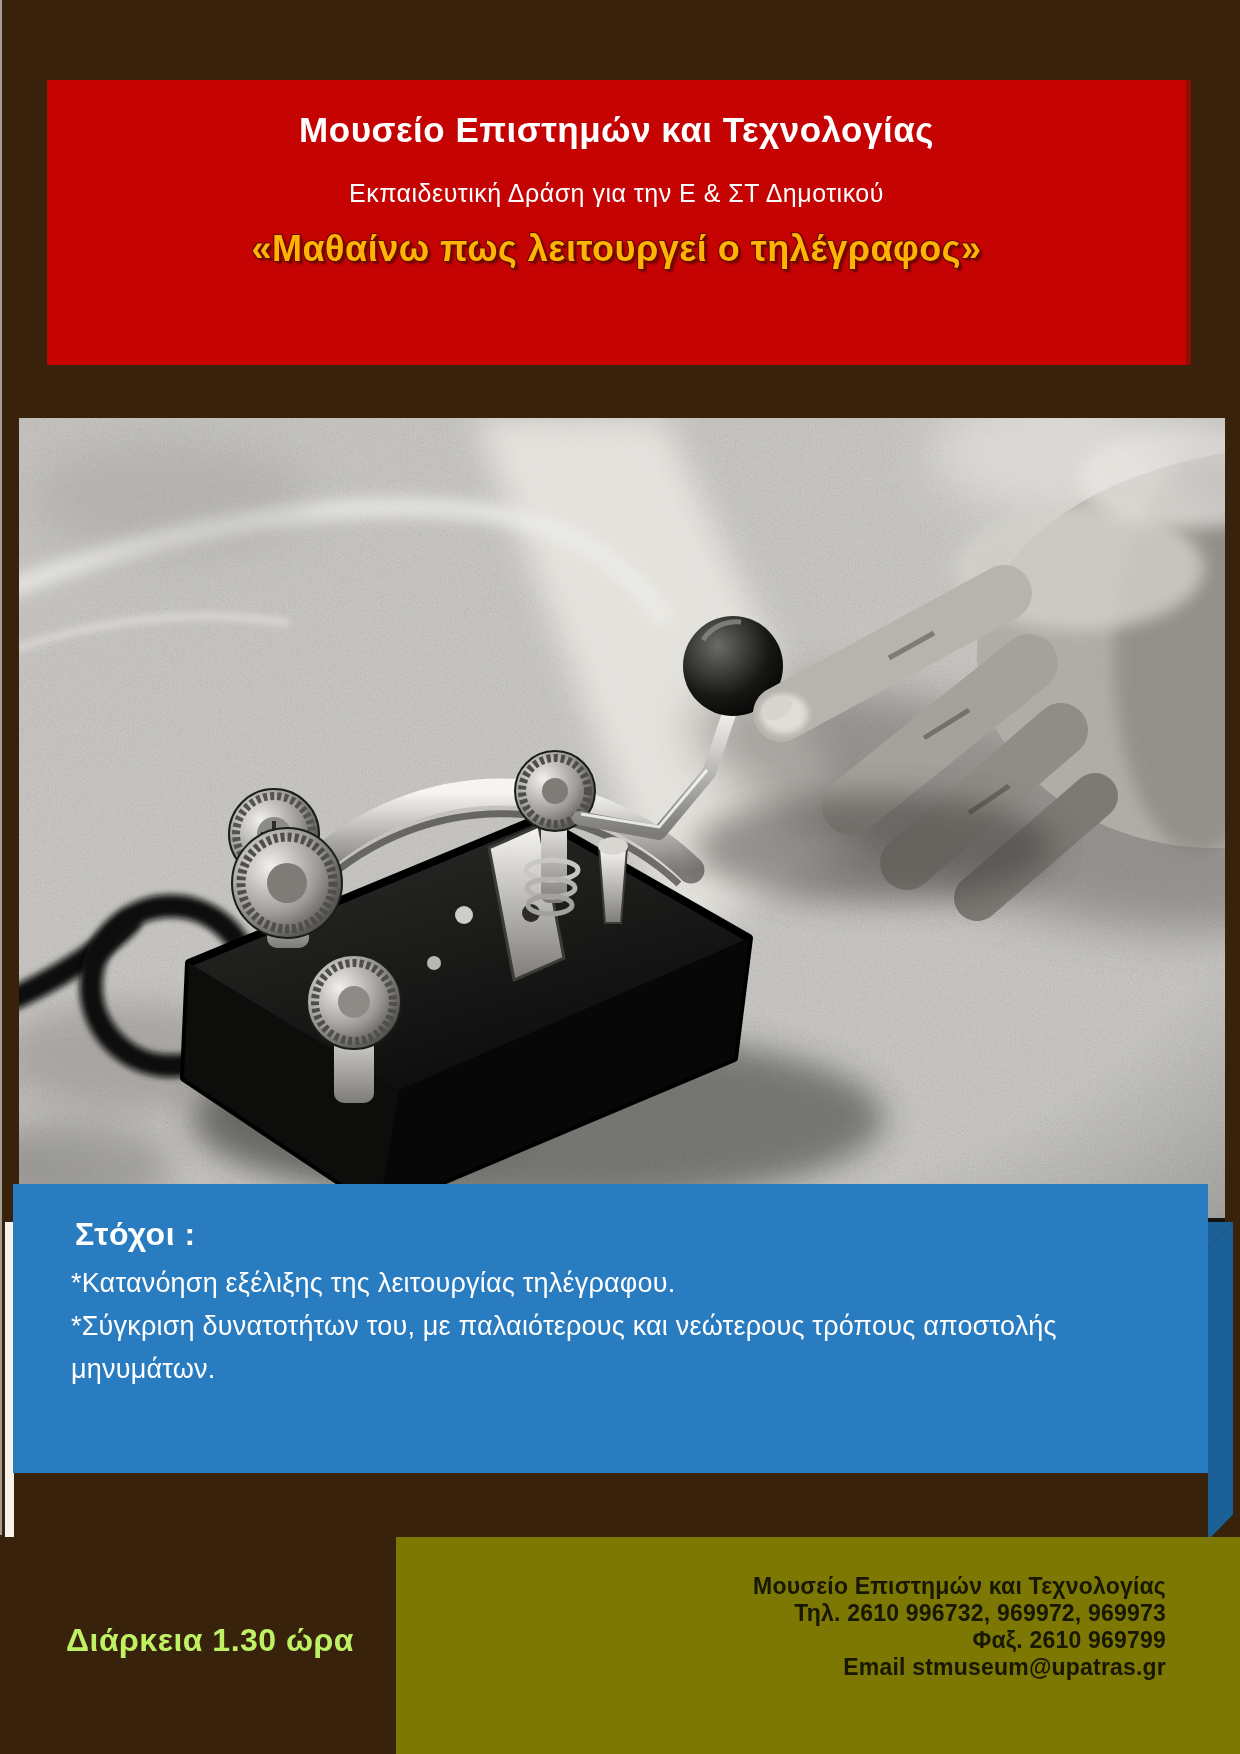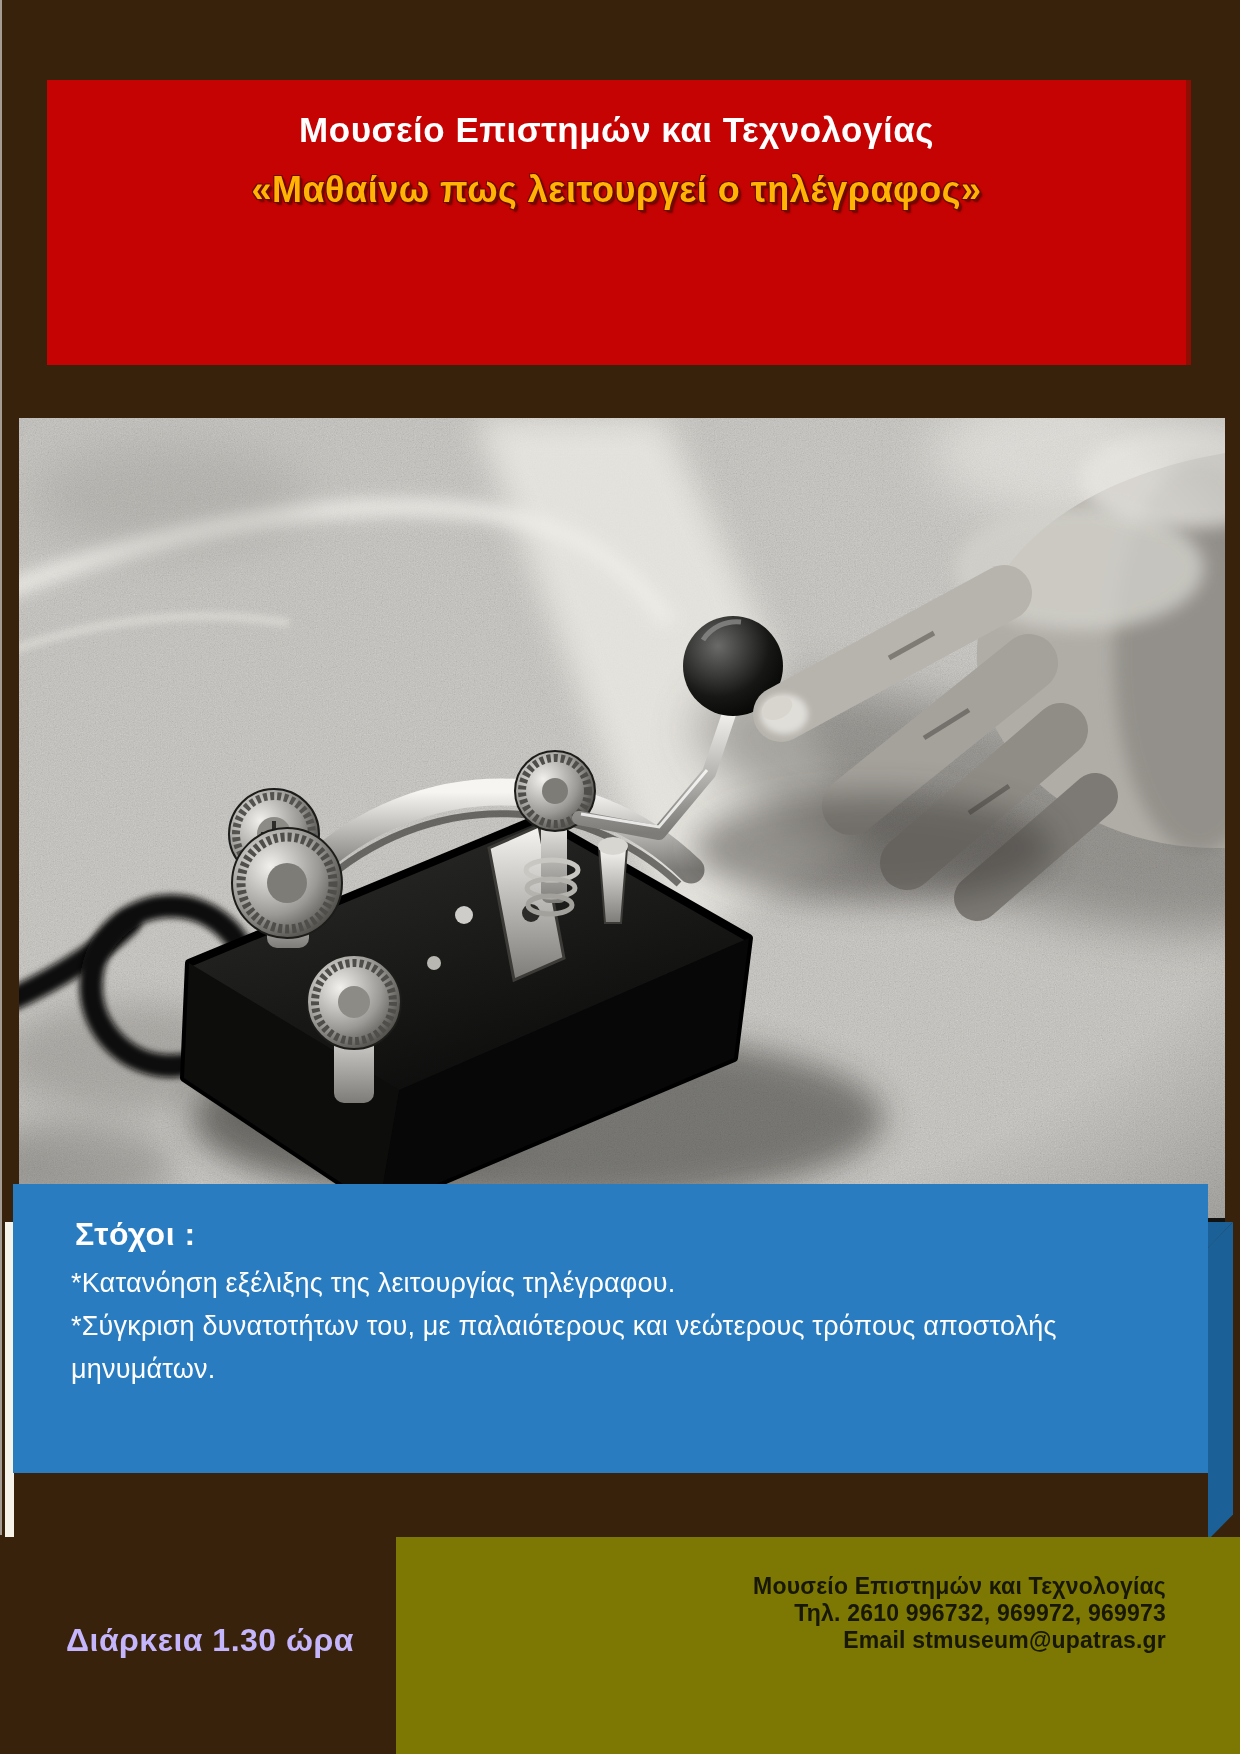--- a/index.html
+++ b/index.html
@@ -33,34 +33,35 @@
   .goals-main{position:absolute;left:13px;top:1184px;width:1195px;height:289px;background:#2a7cc0;
               color:#ffffff;}
   .goals-heading{position:absolute;left:62px;top:32px;font-size:32px;font-weight:bold;letter-spacing:.5px;}
   .goal-line{position:absolute;left:58px;font-size:27px;letter-spacing:.2px;white-space:pre;}
   .goal-line.l0{top:84px;}
   .goal-line.l1{top:127px;}
   .goal-line.l2{top:170px;}
   .goal-line.l3{top:213px;}
 
   
-  .duration{position:absolute;left:66px;top:1622px;color:#c4b5fd;font-size:32px;font-weight:bold;
+  .duration{position:absolute;left:66px;top:1622px;color:#bef264;font-size:32px;font-weight:bold;
             letter-spacing:.5px;}
   .contact-box{position:absolute;left:396px;top:1537px;width:844px;height:217px;background:#7c7803;}
   .contact-lines{position:absolute;top:36px;right:74px;text-align:right;color:#171702;
                  font-size:23px;font-weight:bold;line-height:27px;letter-spacing:.2px;}
 </style>
 </head>
 <body>
 
 <div class="page">
   <div class="edge-line"></div>
 
   <div class="header-box">
     <div class="h-line h-line1">Μουσείο Επιστημών και Τεχνολογίας</div>
+    <div class="h-sub">Εκπαιδευτική Δράση για την Ε &amp; ΣΤ Δημοτικού</div>
     <div class="h-event">«Μαθαίνω πως λειτουργεί ο τηλέγραφος»</div>
   </div>
 
   <div class="photo">
     <svg viewBox="0 0 1206 800" preserveAspectRatio="none">
       <defs>
         <linearGradient id="bgGrad" x1="0" y1="0" x2="1" y2="1">
           <stop offset="0" stop-color="#b2b0ab"></stop>
           <stop offset="0.5" stop-color="#cdcbc6"></stop>
           <stop offset="1" stop-color="#bdbbb5"></stop>
@@ -211,16 +212,17 @@
     <div class="goal-line l0">*Κατανόηση εξέλιξης της λειτουργίας τηλέγραφου.</div>
     <div class="goal-line l1">*Σύγκριση δυνατοτήτων του, με παλαιότερους και νεώτερους τρόπους αποστολής</div>
     <div class="goal-line l2">μηνυμάτων.</div>
   </div>
 
   <div class="duration">Διάρκεια 1.30 ώρα</div>
   <div class="contact-box">
     <div class="contact-lines">
       <div class="contact-line">Μουσείο Επιστημών και Τεχνολογίας</div>
       <div class="contact-line">Τηλ. 2610 996732, 969972, 969973</div>
+      <div class="contact-line">Φαξ. 2610 969799</div>
       <div class="contact-line">Email stmuseum@upatras.gr</div>
     </div>
   </div>
 </div>
 
 </body></html>

